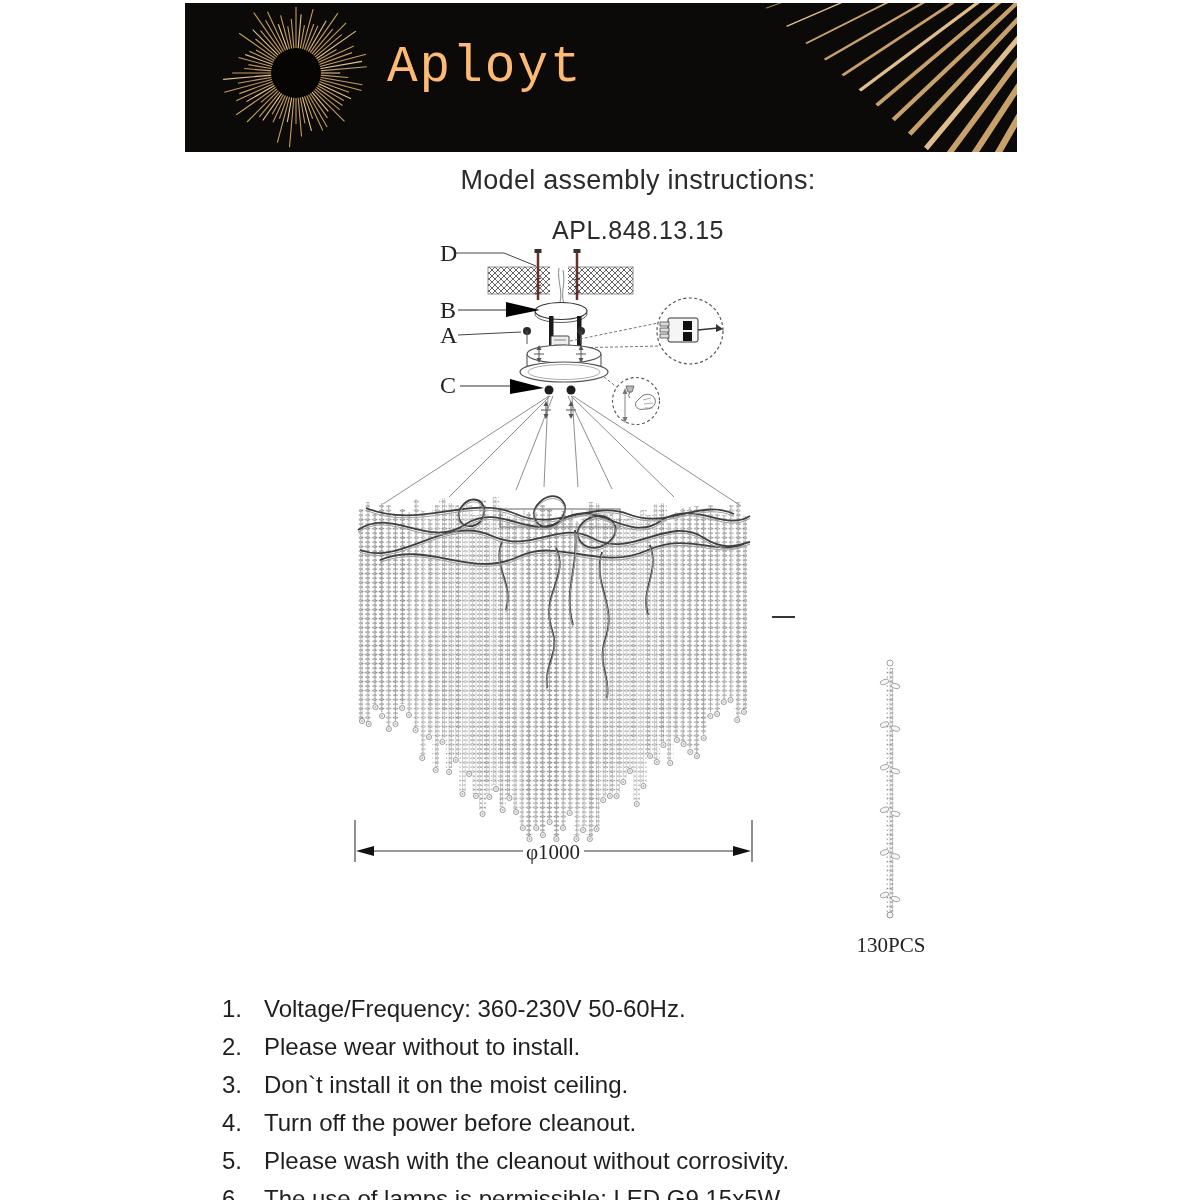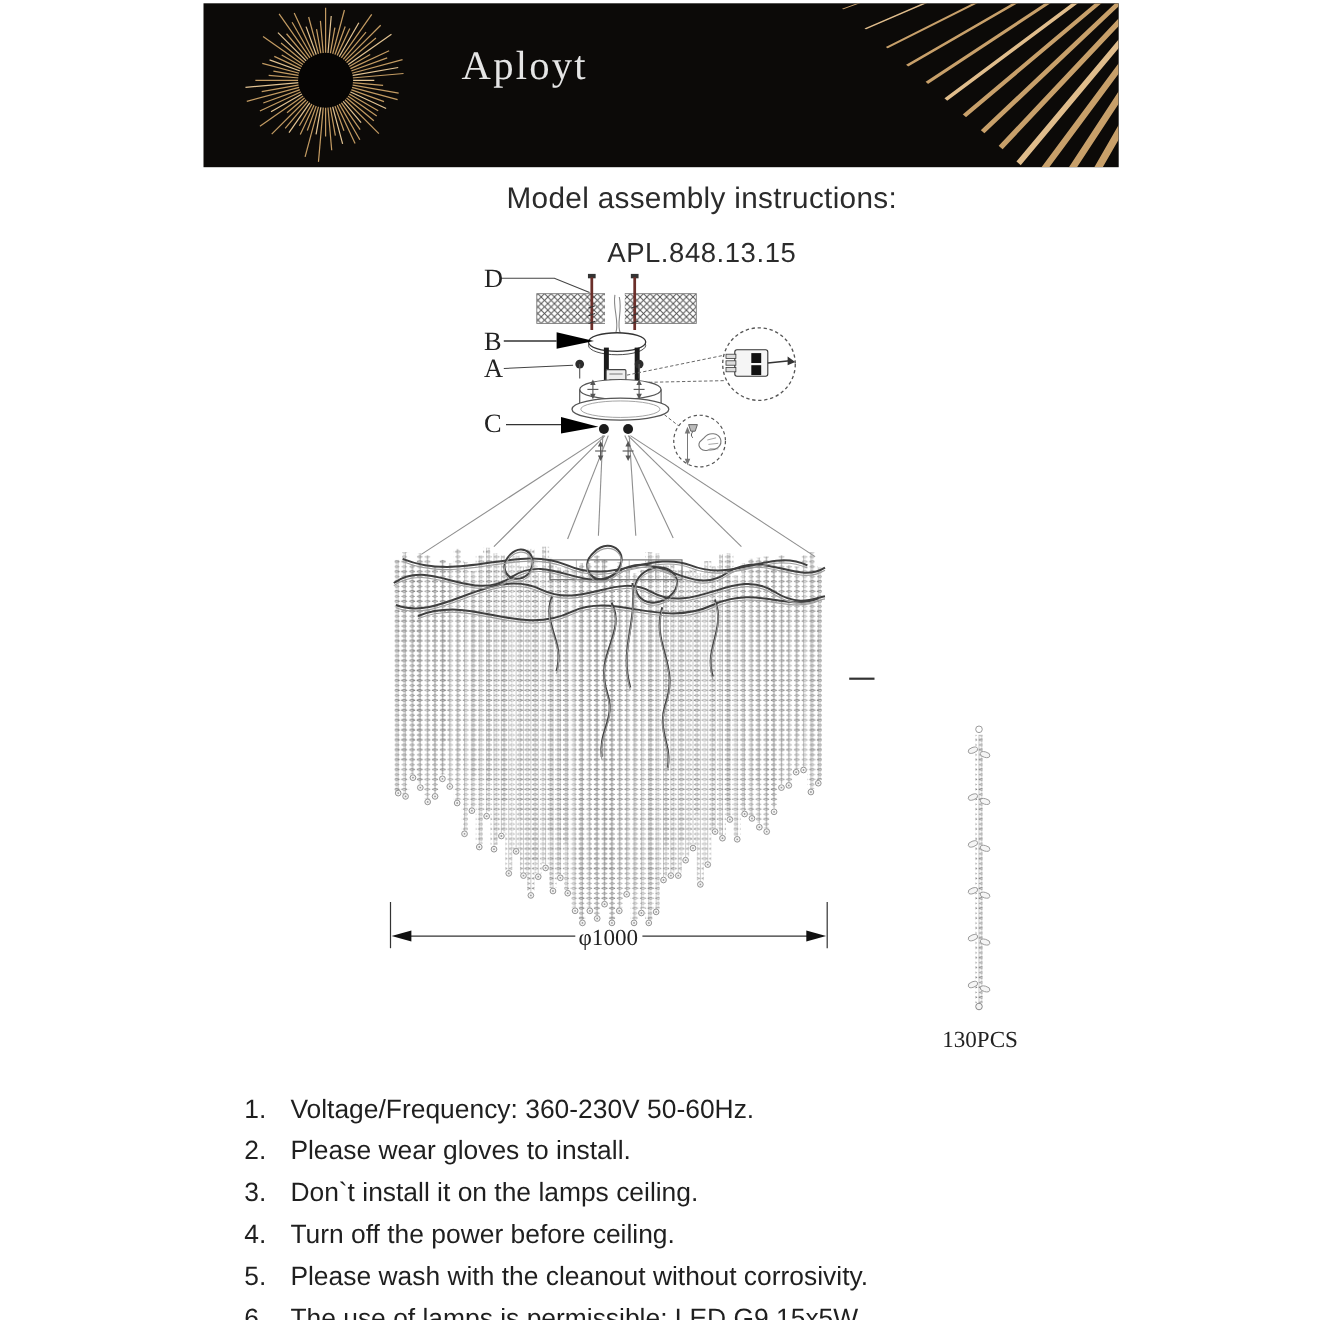--- a/index.html
+++ b/index.html
@@ -2,22 +2,22 @@
 <html><head>
 <meta charset="utf-8">
 <style>
   html,body{margin:0;padding:0;background:#ffffff;}
   .page{position:relative;width:1200px;height:1200px;background:#ffffff;overflow:hidden;
         font-family:"Liberation Sans",sans-serif;}
   
   .banner{position:absolute;left:185px;top:3px;width:832px;height:149px;background:#0c0a08;}
   .banner svg{position:absolute;left:0;top:0;}
   .brand{position:absolute;left:202px;top:36px;width:180px;text-align:center;
-         color:#e5e5e5;font-size:37px;font-weight:300;letter-spacing:2px;
-         font-family:Liberation Serif, serif;}
+         color:#fdba74;font-size:51px;font-weight:300;letter-spacing:2px;
+         font-family:Liberation Mono, monospace;}
   
   .title{position:absolute;left:0;top:163px;width:1200px;text-align:center;color:#2b2b2b;padding-left:38px;}
   .title .l1{font-size:27px;font-weight:500;letter-spacing:.3px;line-height:34px;}
   .title .l2{font-size:25px;font-weight:500;letter-spacing:.5px;line-height:34px;margin-top:16px;}
   
   .diagram{position:absolute;left:0;top:0;width:1200px;height:1200px;}
   text.lbl{font-family:"Liberation Serif",serif;font-size:24px;fill:#222;}
   text.dim{font-family:"Liberation Serif",serif;font-size:21px;fill:#222;}
   
   .instructions{position:absolute;left:222px;top:990px;color:#1f1f1f;}
@@ -606,29 +606,29 @@
     <text class="dim" x="891" y="952" text-anchor="middle">130PCS</text>
   </svg>
 
   <div class="instructions">
     <div class="instr-row">
       <span class="instr-num">1.</span>
       <span class="instr-text">Voltage/Frequency: 360-230V 50-60Hz.</span>
     </div>
     <div class="instr-row">
       <span class="instr-num">2.</span>
-      <span class="instr-text">Please wear gloves to install.</span>
+      <span class="instr-text">Please wear without to install.</span>
     </div>
     <div class="instr-row">
       <span class="instr-num">3.</span>
-      <span class="instr-text">Don`t install it on the lamps ceiling.</span>
+      <span class="instr-text">Don`t install it on the moist ceiling.</span>
     </div>
     <div class="instr-row">
       <span class="instr-num">4.</span>
-      <span class="instr-text">Turn off the power before ceiling.</span>
+      <span class="instr-text">Turn off the power before cleanout.</span>
     </div>
     <div class="instr-row">
       <span class="instr-num">5.</span>
       <span class="instr-text">Please wash with the cleanout without corrosivity.</span>
     </div>
     <div class="instr-row">
       <span class="instr-num">6.</span>
       <span class="instr-text">The use of lamps is permissible: LED G9 15x5W.</span>
     </div>
   </div>

